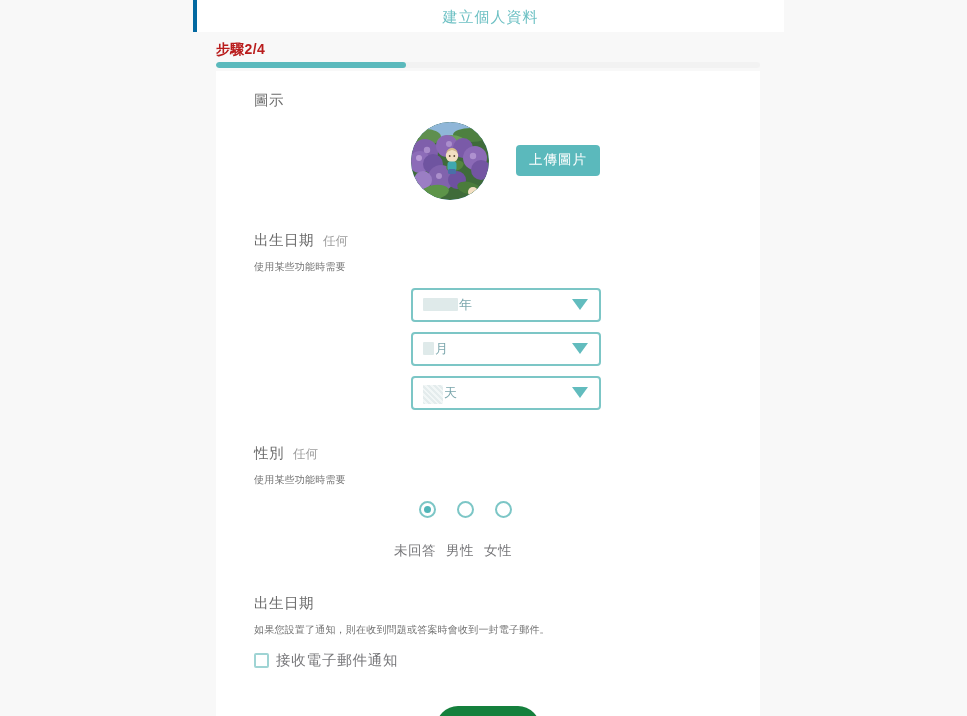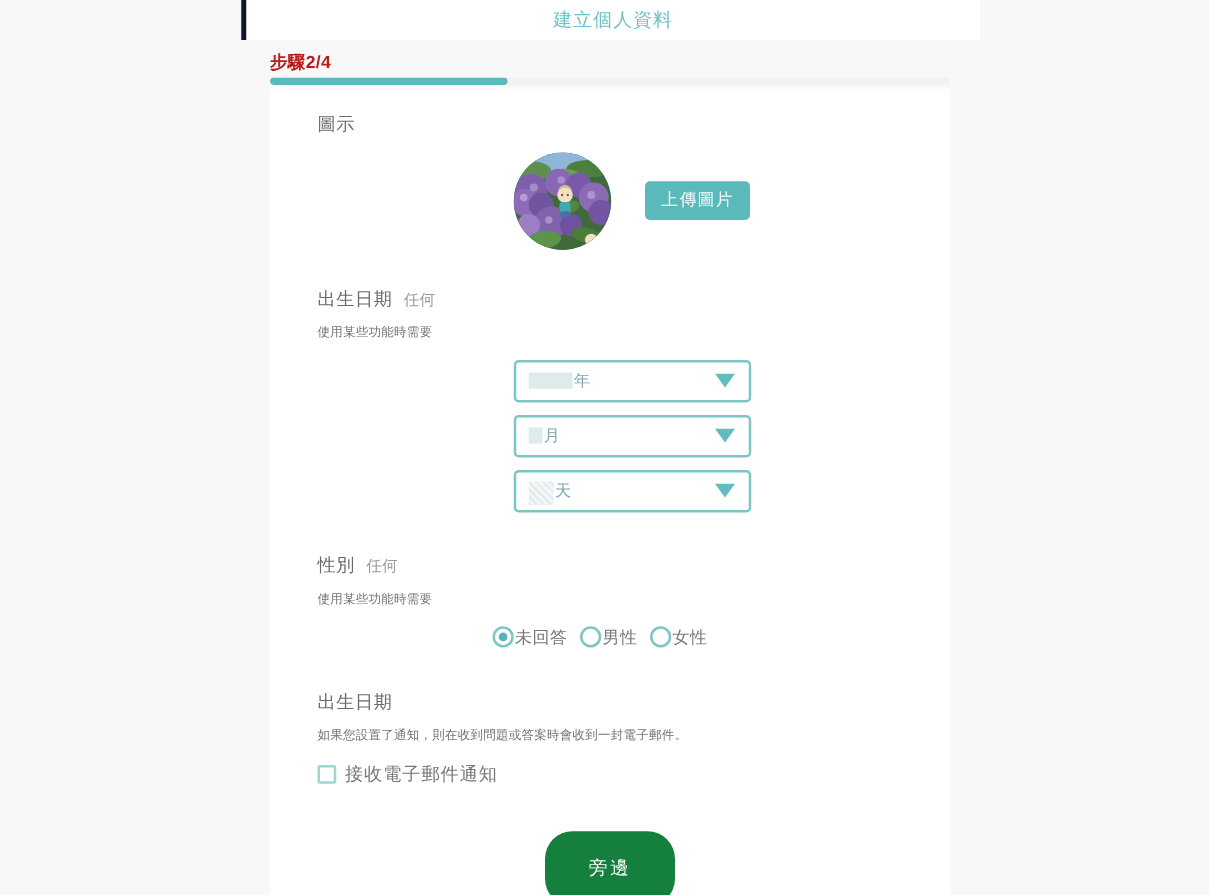--- a/index.html
+++ b/index.html
@@ -22,21 +22,21 @@
   }
 
   
   .header-card {
     position: absolute;
     left: 193px;
     top: 0;
     width: 591px;
     height: 32px;
     background: #ffffff;
-    border-left: 4px solid #0f172a;
+    border-left: 4px solid #0369a1;
     display: flex;
     align-items: center;
     justify-content: center;
   }
   .header-title {
     color: #6ec1c4;
     font-size: 15px;
     letter-spacing: 1px;
     line-height: 1;
     white-space: nowrap;
@@ -191,23 +191,24 @@
   
   .radio-row {
     padding-left: 140px;
     margin-top: 14px;
     display: flex;
     align-items: center;
     gap: 10px;
   }
   .radio-item {
     display: flex;
-    align-items: flex-start;
-    gap: 1px;
+    align-items: flex-end;
+    gap: 24px;
     cursor: pointer;
+    flex-direction: column;
   }
   .radio {
     width: 17px; height: 17px;
     border-radius: 50%;
     border: 2px solid #7cc6c6;
     background: #fff;
     position: relative;
     flex: 0 0 auto;
   }
   .radio.checked::after {

